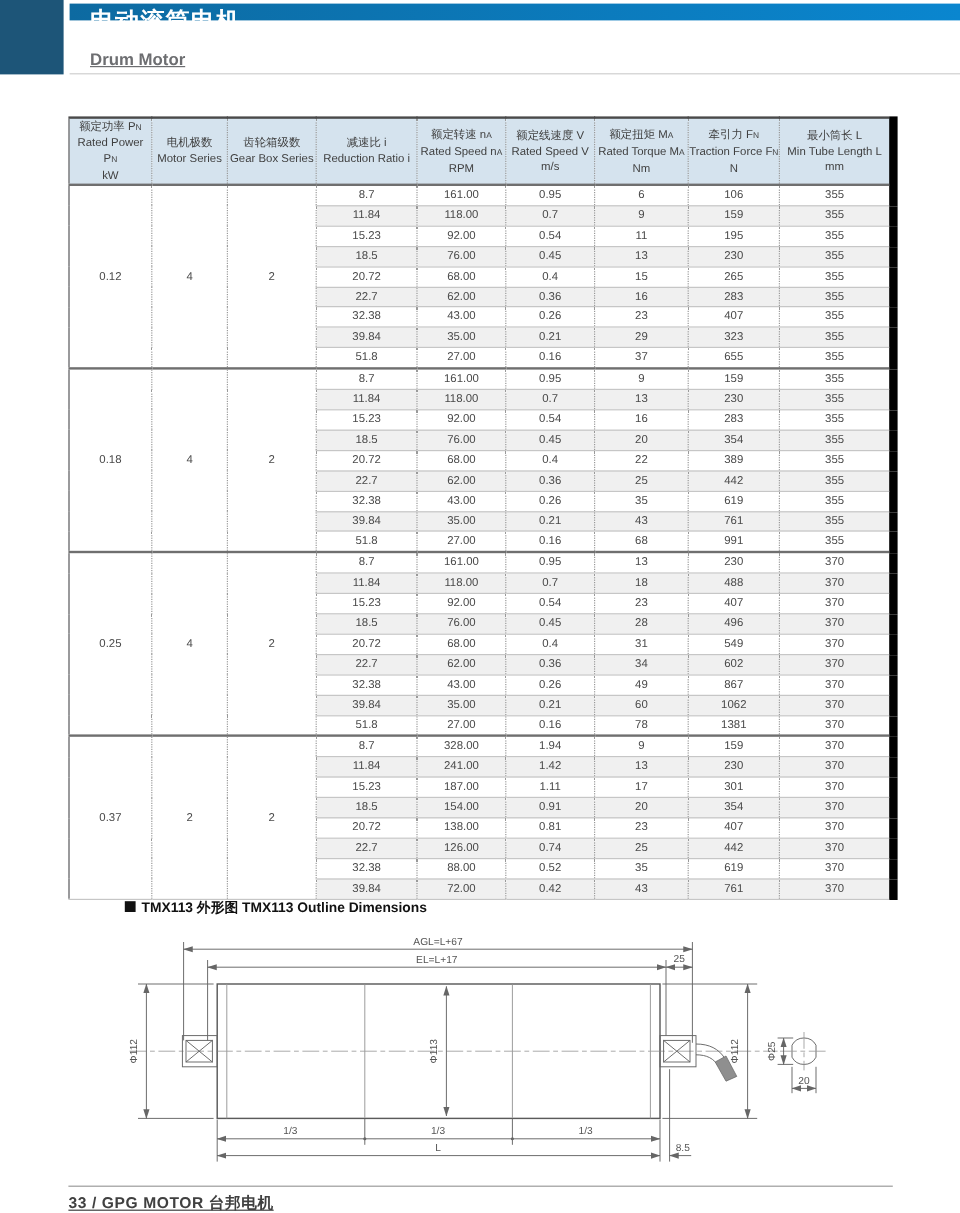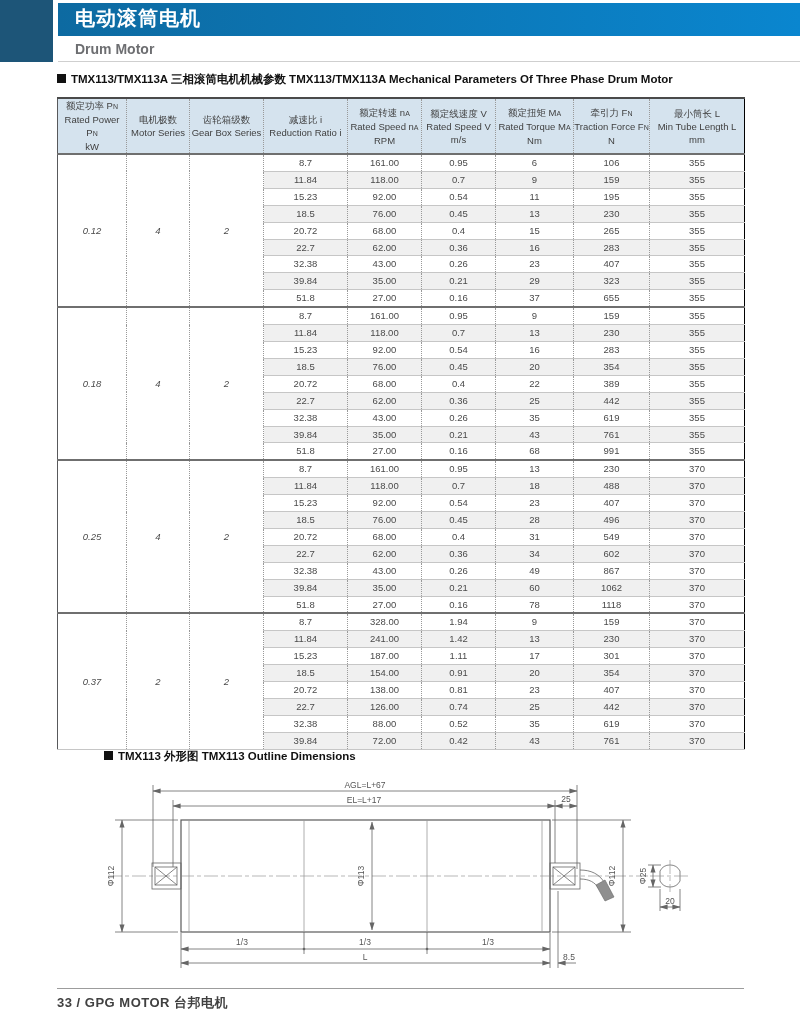--- a/index.html
+++ b/index.html
@@ -2,75 +2,74 @@
 <html><head>
 <meta charset="utf-8">
 <style>
   html,body{margin:0;padding:0;background:#ffffff;}
   .page{position:relative;width:800px;height:1011px;background:#fff;overflow:hidden;
         font-family:"Liberation Sans",sans-serif;color:#444;}
   .abs{position:absolute;}
 
   
   .banner-square{left:0;top:0;width:53px;height:62px;background:#1d5578;}
-  .banner-bar{left:58px;top:3px;right:0;height:33px;
+  .banner-bar{left:58px;top:3px;right:0;height:14px;
               background:linear-gradient(90deg,#0d6aa1 0%,#0a86cf 100%);}
   .banner-title{left:17px;top:0;height:31px;line-height:31px;color:#fff;
                 font-size:20px;font-weight:bold;letter-spacing:1px;}
-  .banner-sub{left:75px;top:41px;font-size:14px;font-weight:bold;color:#6d6e71;}
+  .banner-sub{left:75px;top:41px;font-size:14px;font-weight:bold;color:#6d6e71;text-decoration:underline;}
   .rule{left:58px;top:61px;right:0;height:1px;background:#cfcfcf;}
 
   
   .sec-title{left:57px;font-size:11.5px;font-weight:bold;color:#111;white-space:nowrap;}
   .sec1{top:72px;}
   .sec2{top:749px;padding-left:47px;}
   .sq{display:inline-block;width:9px;height:9px;background:#111;margin-right:5px;}
 
   
   table.params{position:absolute;left:57px;top:97px;width:687px;border-collapse:collapse;
      table-layout:fixed;font-size:9.5px;color:#4a4a4a;
      border:1px solid #58595b;border-top:2px solid #4a4a4a;}
   table.params th{background:#d5e3ee;font-weight:normal;height:46px;padding:0;
      border-bottom:1px solid #6f6f6f;line-height:13px;font-size:9.5px;color:#3f3f3f;}
   table.params td{height:15.9px;padding:0;text-align:center;line-height:15.9px;
      border-bottom:1px solid #c6c6c6;}
   table.params th,table.params td{border-right:1px dotted #999;}
-  table.params th:last-child,table.params td:last-child{border-right:1px solid #000000;}
+  table.params th:last-child,table.params td:last-child{border-right:7px solid #000000;}
   table.params tr.group-start td{border-top:2px solid #6f6f6f;}
   table.params tr.stripe td{background:#f0f0f0;}
-  table.params td.merge{background:#fff;font-style:italic;}
+  table.params td.merge{background:#fff;}
   .c1{width:69px}.c2{width:63px}.c3{width:74px}.c4{width:84px}.c5{width:74px}
   .c6{width:74px}.c7{width:78px}.c8{width:76px}.c9{width:95px}
   .subn{font-size:7px;}
 
   
   svg.outline{position:absolute;left:0;top:770px;}
   svg.outline text{font-family:"Liberation Sans",sans-serif;font-size:8.5px;fill:#555;}
   .ln{stroke:#666;stroke-width:0.8;fill:none;}
   .thick{stroke:#5a5a5a;stroke-width:1.2;fill:#fff;}
   .thin{stroke:#999;stroke-width:0.8;fill:none;}
   .cl{stroke:#999;stroke-width:0.7;stroke-dasharray:14 3 4 3;fill:none;}
 
   
   .footer-line{left:57px;top:988px;width:687px;height:1px;background:#9c9c9c;}
-  .footer-text{left:57px;top:994px;font-size:13px;font-weight:bold;color:#404040;letter-spacing:0.5px;}
+  .footer-text{left:57px;top:994px;font-size:13px;font-weight:bold;color:#404040;letter-spacing:0.5px;text-decoration:underline;}
 </style>
 </head>
 <body>
 
 <div class="page">
 
   <div class="abs banner-square"></div>
   <div class="abs banner-bar">
     <div class="abs banner-title">电动滚筒电机</div>
   </div>
   <div class="abs banner-sub">Drum Motor</div>
   <div class="abs rule"></div>
 
-  <div class="abs sec-title sec1"><span class="sq"></span><span>TMX113/TMX113A 三相滚筒电机机械参数 TMX113/TMX113A Mechanical Parameters Of Three Phase Drum Motor</span></div>
 
   <table class="params">
     <colgroup>
       <col class="c1">
         <col class="c2">
         <col class="c3">
         <col class="c4">
         <col class="c5">
       <col class="c6">
         <col class="c7">
@@ -339,21 +338,21 @@
           <td>0.21</td>
           <td>60</td>
           <td>1062</td>
           <td>370</td>
         </tr>
         <tr>
           <td>51.8</td>
           <td>27.00</td>
           <td>0.16</td>
           <td>78</td>
-          <td>1118</td>
+          <td>1381</td>
           <td>370</td>
         </tr>
         <tr class="group-start">
           <td class="merge" rowspan="8">0.37</td>
           <td class="merge" rowspan="8">2</td>
           <td class="merge" rowspan="8">2</td>
           <td>8.7</td>
           <td>328.00</td>
           <td>1.94</td>
           <td>9</td>

